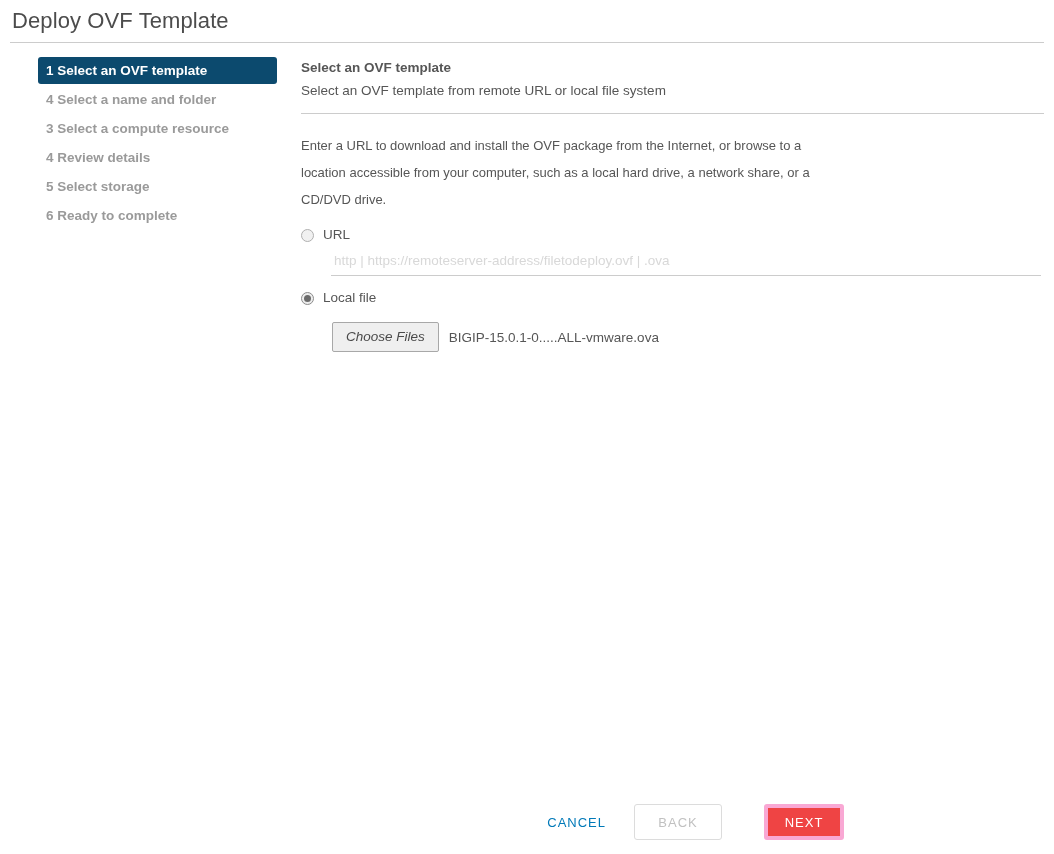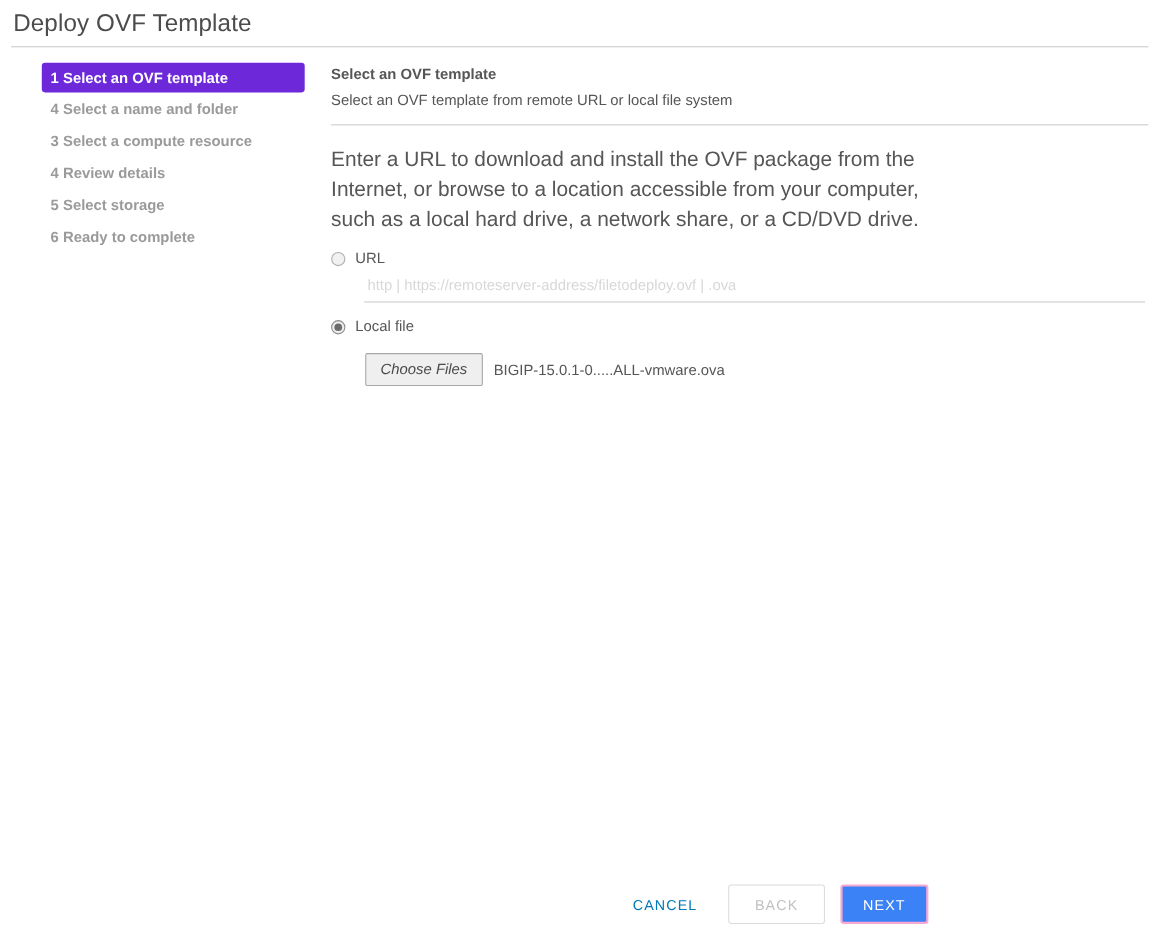--- a/index.html
+++ b/index.html
@@ -54,21 +54,21 @@
     font-size: 13.5px;
     font-weight: bold;
     color: #9a9a9a;
     padding-left: 8px;
     box-sizing: border-box;
     border-radius: 3px;
     white-space: nowrap;
     margin-bottom: 2px;
   }
   .step.active {
-    background: #6d28d9;
+    background: #0c4a6e;
     color: #ffffff;
     width: 239px;
   }
   
   .panel {
     position: absolute;
     left: 301px;
     top: 57px;
     width: 743px;
   }
@@ -86,21 +86,21 @@
     margin-top: 1px;
   }
   .panel-divider {
     margin-top: 11px;
     width: 743px;
     height: 1px;
     background: #cccccc;
   }
   .intro {
     margin-top: 18px;
-    font-size: 19px;
+    font-size: 13px;
     line-height: 27px;
     color: #565656;
     width: 540px;
   }
   
   .radio-row {
     display: flex;
     align-items: center;
     margin-top: 14px;
     text-align: center;
@@ -208,25 +208,26 @@
   }
   .btn-back {
     background: #ffffff;
     border: 1px solid #dcdcdc;
     color: #c1c1c1;
     width: 88px;
     height: 36px;
     margin-right: 14px;
   }
   .btn-next {
-    background: #3b82f6;
-    border: 2px solid #f9a8d4;
+    background: #ef4444;
+    border: 4px solid #f9a8d4;
     color: #ffffff;
     width: 80px;
     height: 36px;
+    margin-left: 28px;
   }
 </style>
 </head>
 <body>
 
 <div class="wizard">
 
   <div class="wizard-title">Deploy OVF Template</div>
   <div class="title-divider"></div>
 

